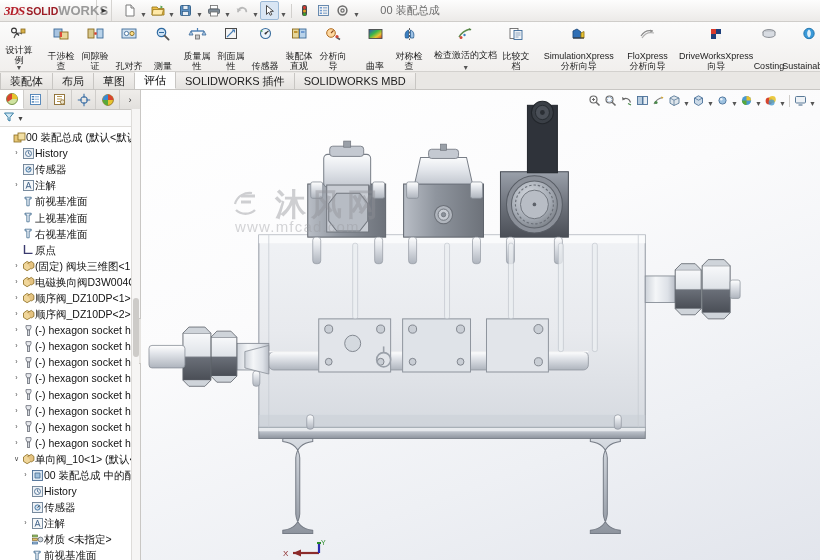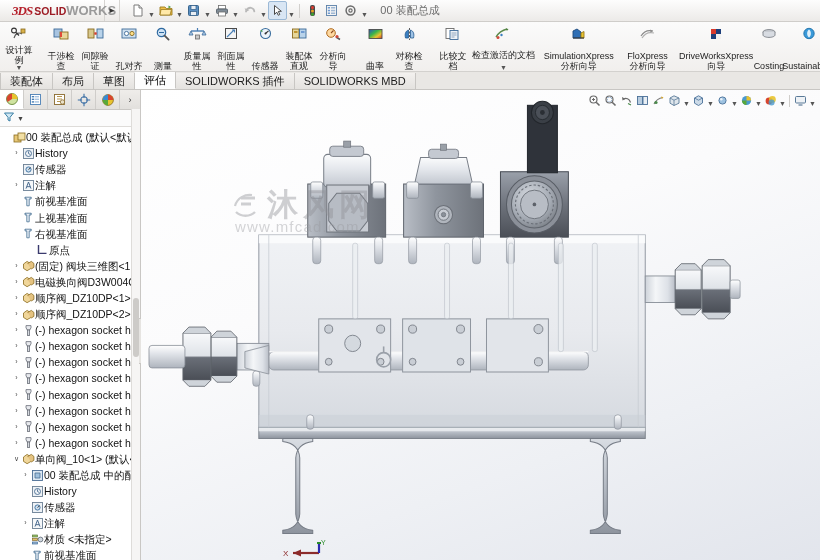--- a/index.html
+++ b/index.html
@@ -11,21 +11,21 @@
   }
   .app{width:820px;height:560px;position:relative;display:flex;flex-direction:column;background:#f4f4f4;}
 
   
   .titlebar{
     height:21px;min-height:21px;display:flex;align-items:stretch;
     background:linear-gradient(#fdfdfd,#eceae8);
     border-bottom:1px solid #cfcdca;position:relative;
   }
   .sw-logo{
-    width:92px;display:flex;align-items:center;padding-left:12px;
+    width:92px;display:flex;align-items:center;padding-left:4px;
     background:linear-gradient(#ffffff,#ebe9e6);
     border-right:1px solid #d6d4d1;
   }
   .sw-logo .ds{
     font-weight:bold;font-size:13px;color:#b51f2a;font-style:italic;
     letter-spacing:-1px;margin-right:2px;font-family:"Liberation Serif",serif;
   }
   .sw-logo .solid{font-weight:bold;font-size:10.5px;color:#9c1b24;letter-spacing:0px;}
   .sw-logo .works{font-weight:bold;font-size:13px;color:#9a9a9a;letter-spacing:0px;}
   .tb-arrow{
@@ -132,21 +132,21 @@
   }
   .vbtn{width:15px;height:15px;display:flex;align-items:center;justify-content:center;border-radius:2px;}
   .vcaret{width:7px;height:15px;display:flex;align-items:flex-end;justify-content:center;font-size:7px;color:#555;padding-bottom:2px;}
   .vsep{width:1px;height:12px;background:#d0cecb;margin:0 2px;}
 
   
   .watermark{
     position:absolute;left:92px;top:98px;width:250px;z-index:25;
     pointer-events:none;opacity:.42;
   }
-  .wm-row{display:flex;align-items:flex-end;gap:0;}
+  .wm-row{display:flex;align-items:flex-start;gap:8px;}
   .wm-cn{
     font-size:31px;font-weight:bold;color:#8f9096;letter-spacing:5px;
     font-family:"DejaVu Sans",sans-serif;line-height:32px;
   }
   .wm-url{font-size:15px;color:#9a9ba0;letter-spacing:1.2px;margin-top:-2px;margin-left:2px;}
 
   
   .triad{position:absolute;left:136px;bottom:1px;width:52px;height:20px;z-index:45;}
 
   
@@ -382,41 +382,41 @@
               <path d="M8.5 4c-3 1-4 4-3 8h3z" fill="#3a7fc0" stroke="#245a90" stroke-width=".8"></path>
               <path d="M10.5 4c3 1 4 4 3 8h-3z" fill="#9fc3e6" stroke="#245a90" stroke-width=".8"></path>
             </svg>
         </span>
         <span class="lb">对称检查</span>
       </div>
     </div>
     <div class="rsep"></div>
 
     <div class="rgroup">
-      <div class="ritem">
-        <span class="ic">
-          <svg width="19" height="16" viewBox="0 0 19 16">
-              <rect x="3" y="2.5" width="8" height="10" fill="#fff" stroke="#6a6a6a" stroke-width=".9"></rect>
-              <rect x="7" y="4.5" width="8" height="9" fill="#eef2f6" stroke="#3d6b99" stroke-width=".9"></rect>
-              <path d="M8.5 7h5M8.5 9h5M8.5 11h3" stroke="#7a96b4" stroke-width=".8"></path>
-            </svg>
-        </span>
-        <span class="lb">比较文档</span>
-      </div>
       <div class="ritem wide">
         <span class="ic">
           <svg width="20" height="16" viewBox="0 0 20 16">
               <path d="M3 11c3-5 7-7 11-8" fill="none" stroke="#5a8a4a" stroke-width="1.4"></path>
               <path d="M13 2.5l2.5.6-1.6 2z" fill="#4a7a3a"></path>
               <circle cx="5" cy="11.5" r="1.5" fill="#d04a3a"></circle>
               <circle cx="8.5" cy="9" r="1.2" fill="#3a7fc0"></circle>
             </svg>
         </span>
         <span class="lb">检查激活的文档</span>
         <span class="caret">▼</span>
+      </div>
+      <div class="ritem">
+        <span class="ic">
+          <svg width="19" height="16" viewBox="0 0 19 16">
+              <rect x="3" y="2.5" width="8" height="10" fill="#fff" stroke="#6a6a6a" stroke-width=".9"></rect>
+              <rect x="7" y="4.5" width="8" height="9" fill="#eef2f6" stroke="#3d6b99" stroke-width=".9"></rect>
+              <path d="M8.5 7h5M8.5 9h5M8.5 11h3" stroke="#7a96b4" stroke-width=".8"></path>
+            </svg>
+        </span>
+        <span class="lb">比较文档</span>
       </div>
     </div>
     <div class="rsep"></div>
 
     <div class="rgroup">
       <div class="ritem wide">
         <span class="ic">
           <svg width="20" height="16" viewBox="0 0 20 16">
               <path d="M4 12V5l4-2 4 3v6z" fill="#2f6fb5" stroke="#1d4a7d" stroke-width=".9"></path>
               <path d="M12 12V7l3-1.5V12z" fill="#e8c32e" stroke="#9a7a1e" stroke-width=".9"></path>
@@ -598,21 +598,21 @@
           <div class="trow" style="padding-left: 11px;">
             <span class="exp"></span>
             <span class="ticon">
               <svg width="13" height="13" viewBox="0 0 13 13">
                 <path d="M3 2.2h6.2v1.6l-2 .6v6.4H4.8V4.4l-1.8-.6z" fill="#e6eef6" stroke="#5a7f9e" stroke-width=".9"></path>
                 <path d="M3 2.2l1.8 2.2M9.2 2.2L7.2 4.4" stroke="#5a7f9e" stroke-width=".8"></path>
               </svg>
             </span>
             <span class="tlabel">右视基准面</span>
           </div>
-          <div class="trow" style="padding-left: 25px;">
+          <div class="trow" style="padding-left: 11px;">
             <span class="exp"></span>
             <span class="ticon">
               <svg width="13" height="13" viewBox="0 0 13 13">
                 <path d="M2.5 2v8.4h8" stroke="#3a3a6e" stroke-width="1.4" fill="none"></path>
               </svg>
             </span>
             <span class="tlabel">原点</span>
           </div>
           <div class="trow" style="padding-left: 11px;">
             <span class="exp">›</span>

